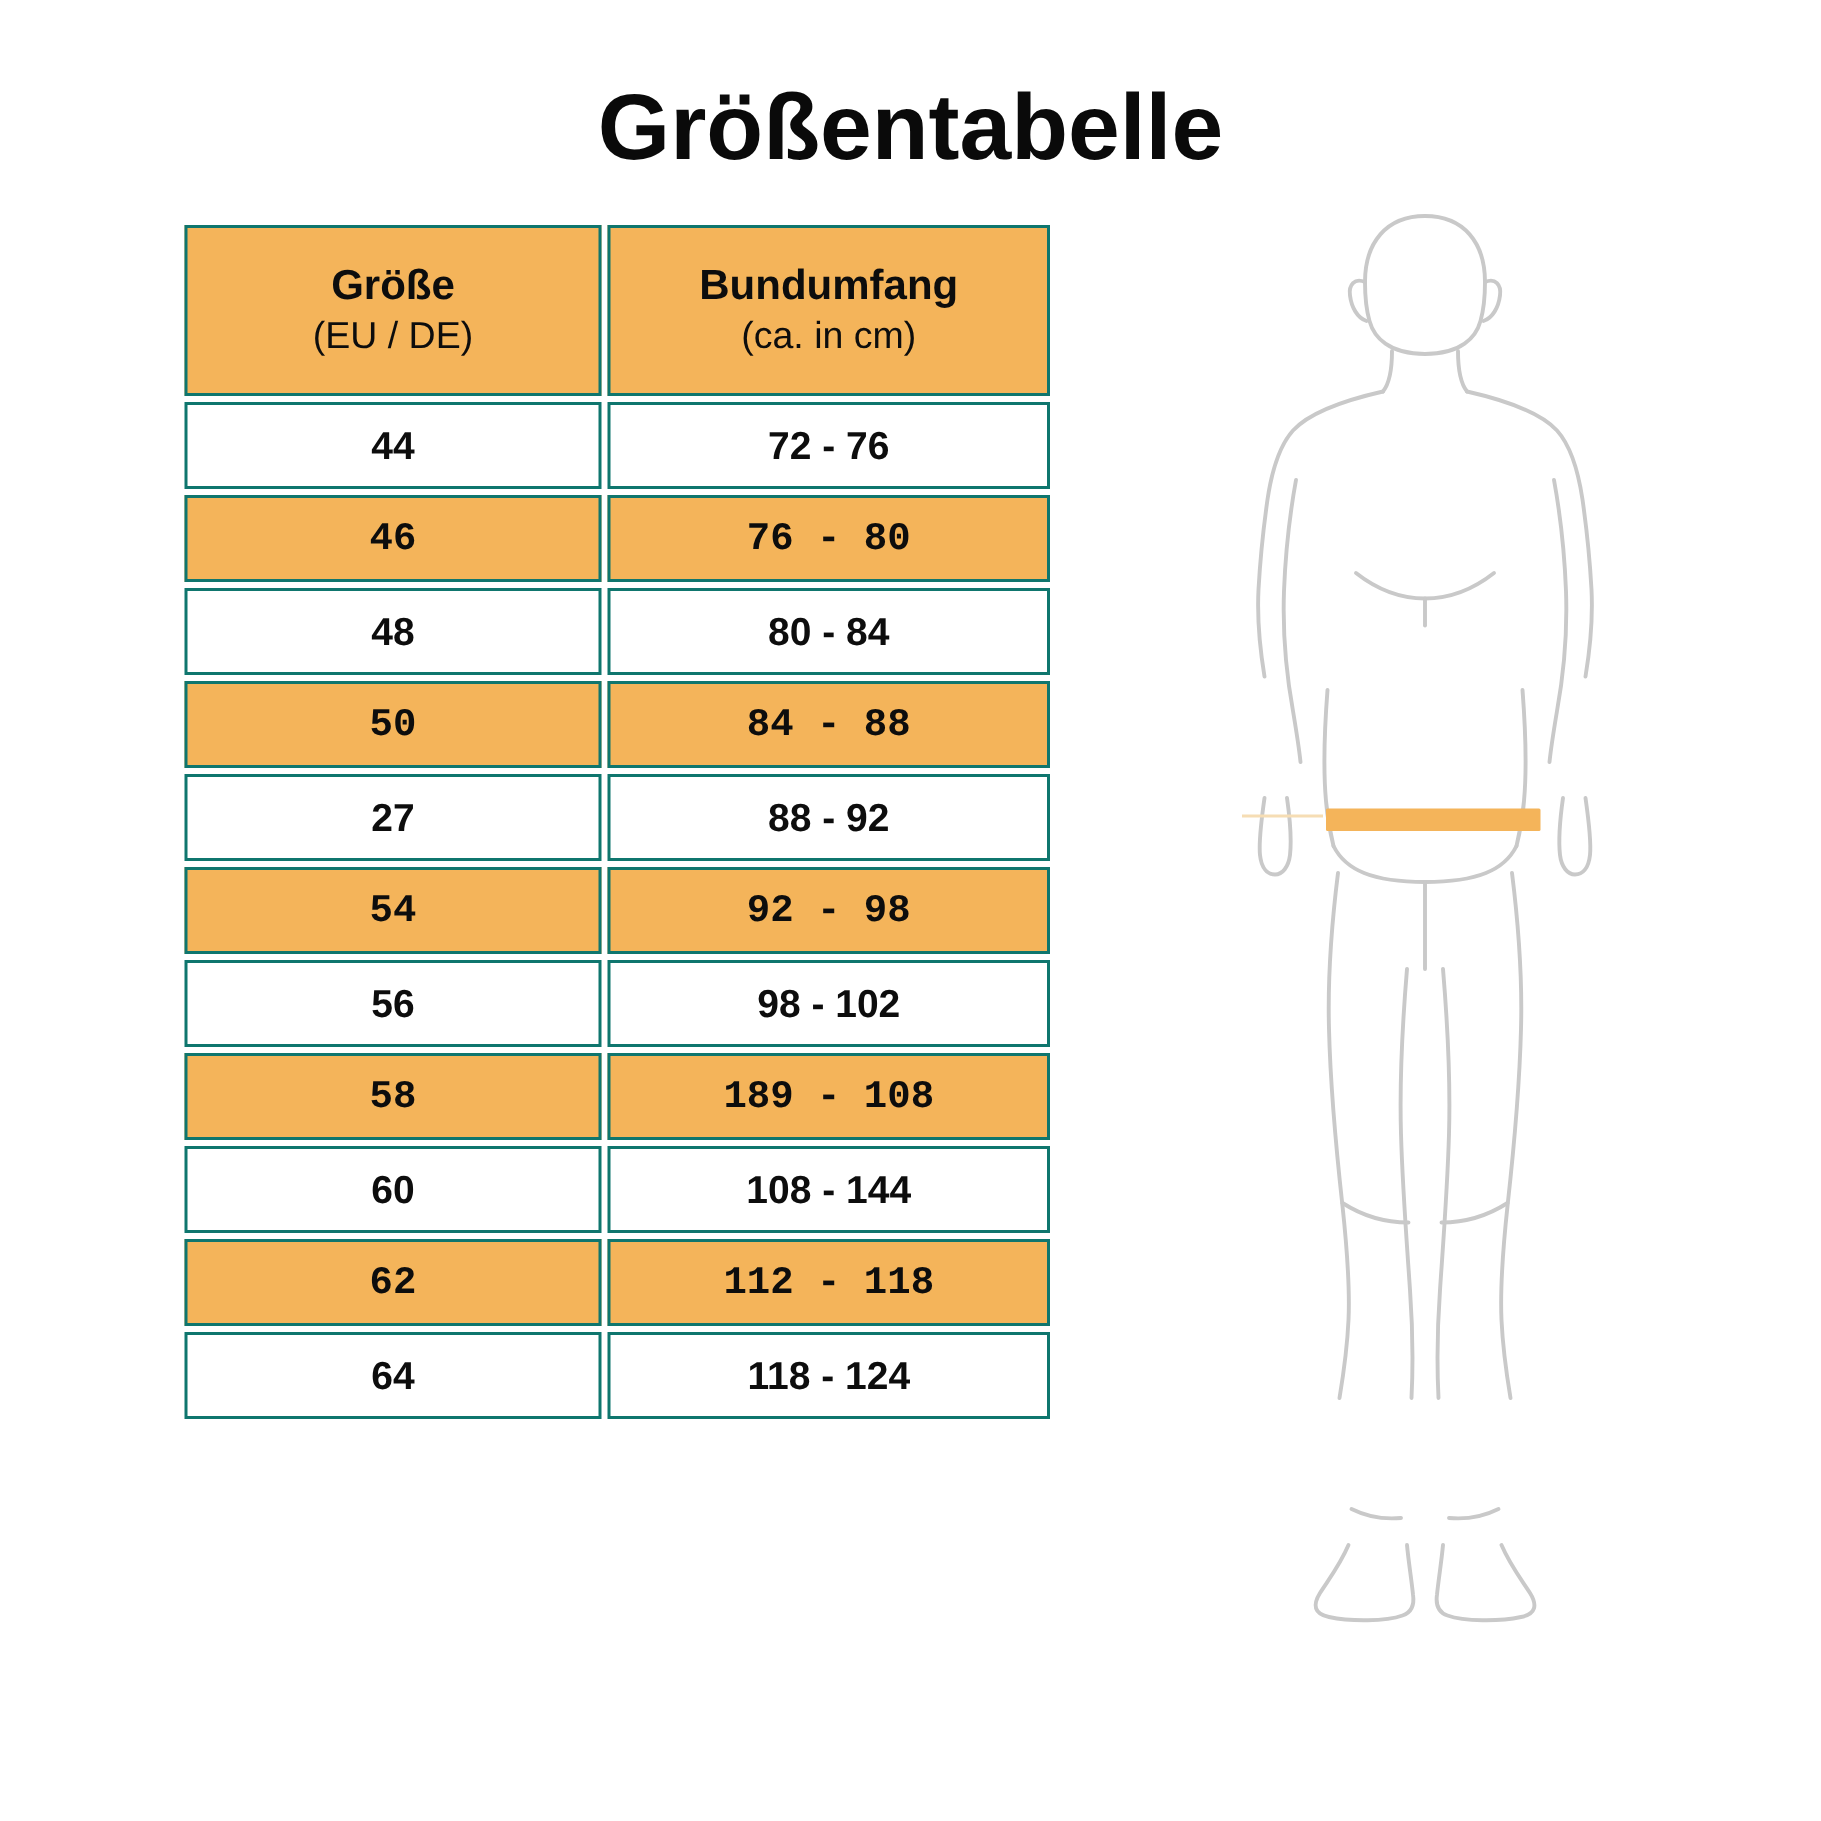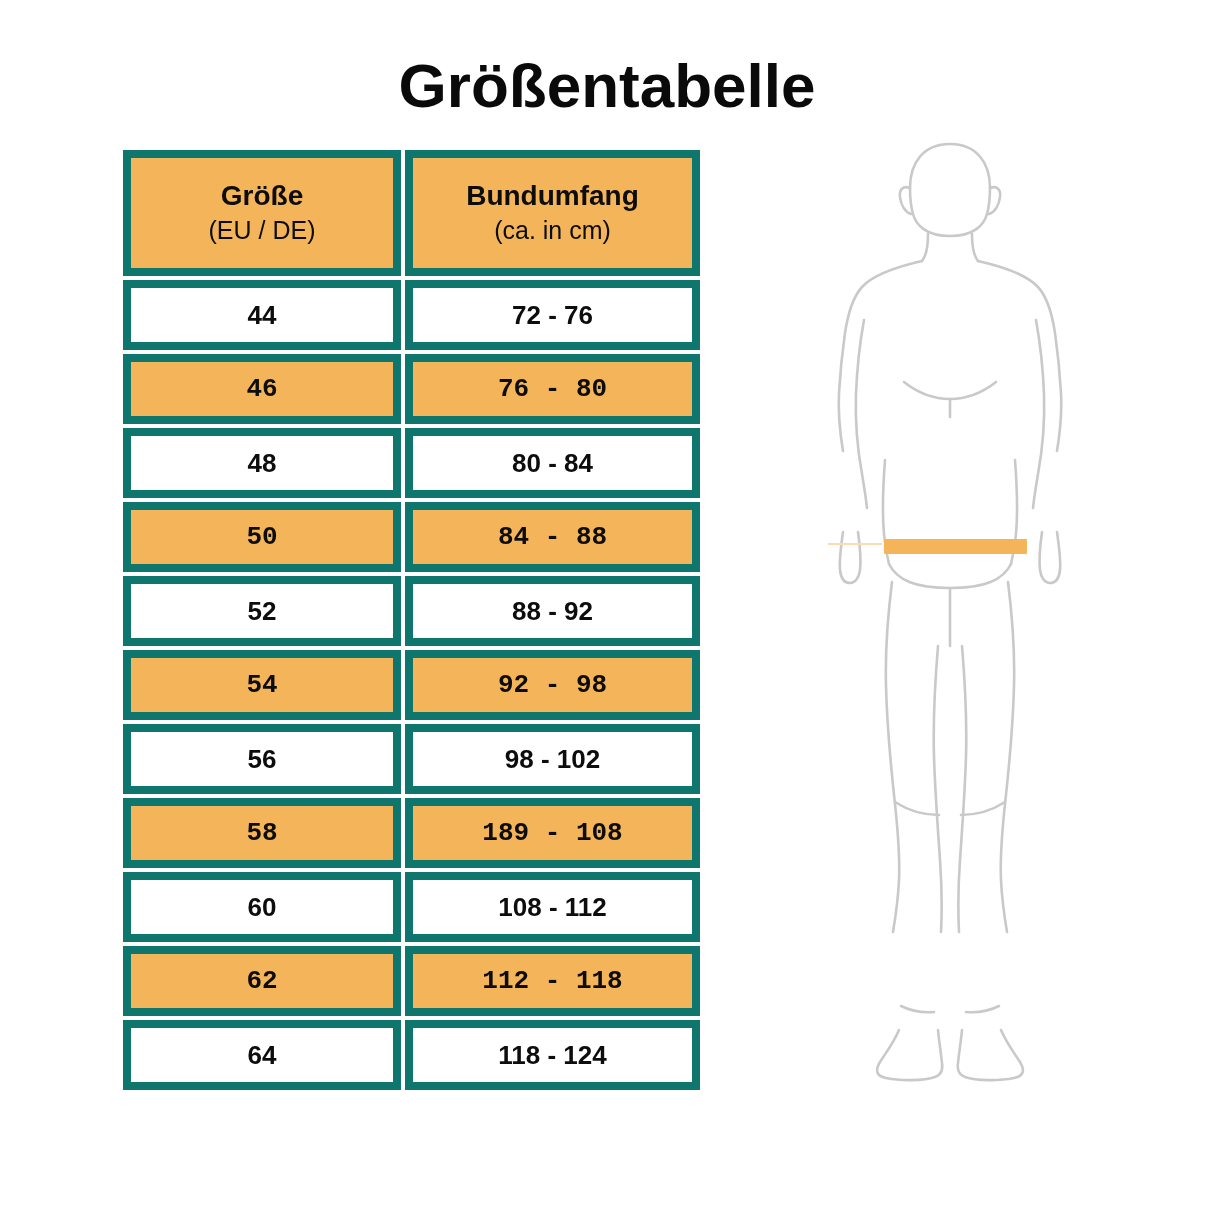--- a/index.html
+++ b/index.html
@@ -44,21 +44,21 @@
 
   table.size-table {
     border-collapse: separate;
     border-spacing: 4px 4px;
     width: 577px;
     table-layout: fixed;
   }
 
   table.size-table td,
   table.size-table th {
-    border: 8px solid #0f766e;
+    border: 2px solid #0f766e;
     text-align: center;
     vertical-align: middle;
     font-size: 26px;
     font-weight: bold;
     color: #0d0d0d;
     height: 54px;
     padding: 0;
     background: #ffffff;
   }
 
@@ -168,38 +168,38 @@
         </tr>
         <tr>
           <td>48</td>
           <td>80 - 84</td>
         </tr>
         <tr class="alt">
           <td>50</td>
           <td>84 - 88</td>
         </tr>
         <tr>
-          <td>52</td>
+          <td>27</td>
           <td>88 - 92</td>
         </tr>
         <tr class="alt">
           <td>54</td>
           <td>92 - 98</td>
         </tr>
         <tr>
           <td>56</td>
           <td>98 - 102</td>
         </tr>
         <tr class="alt">
           <td>58</td>
           <td>189 - 108</td>
         </tr>
         <tr>
           <td>60</td>
-          <td>108 - 112</td>
+          <td>108 - 144</td>
         </tr>
         <tr class="alt">
           <td>62</td>
           <td>112 - 118</td>
         </tr>
         <tr>
           <td>64</td>
           <td>118 - 124</td>
         </tr>
       </tbody>

